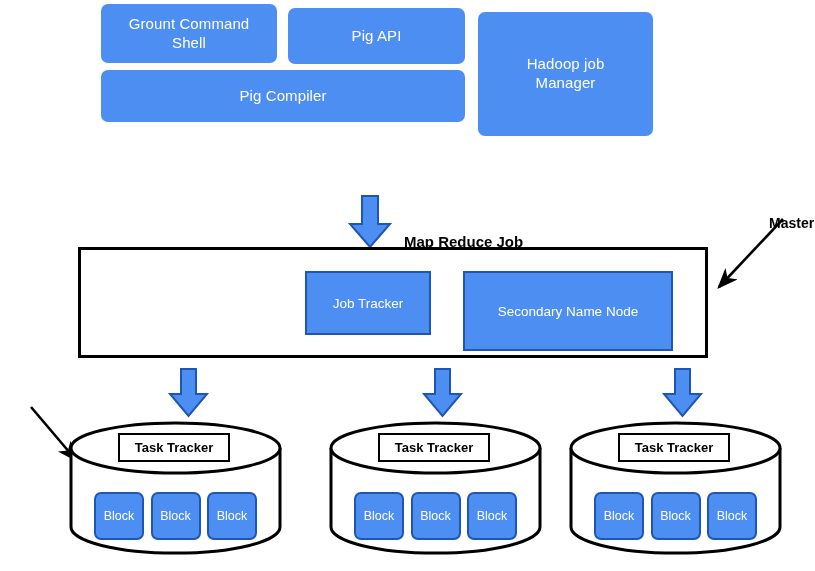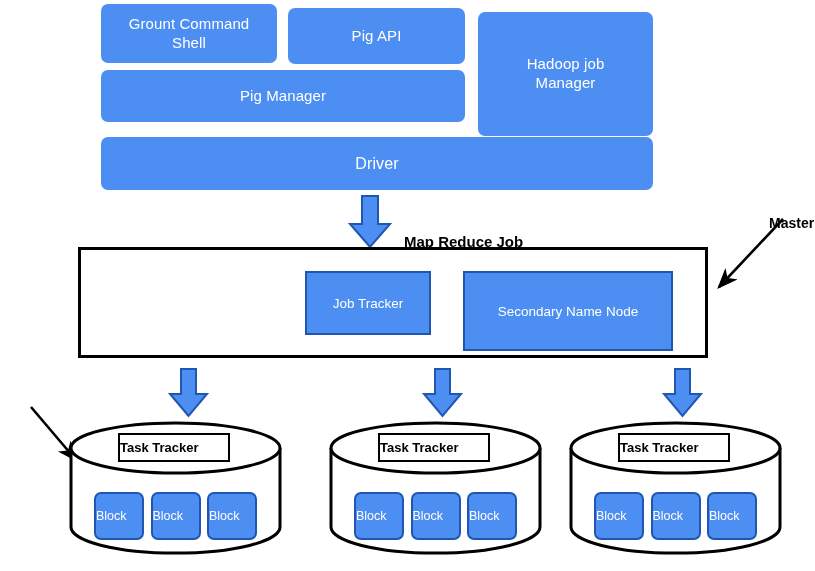--- a/index.html
+++ b/index.html
@@ -92,20 +92,21 @@
     position: absolute;
     left: 50px;
     top: 13px;
     width: 112px;
     height: 29px;
     background: #ffffff;
     border: 2px solid #000000;
     box-sizing: border-box;
     display: flex;
     align-items: center;
+    justify-content: center;
     font-size: 13px;
     color: #000000;
     font-weight: 600;
     user-select: none;
   }
   .block-row {
     position: absolute;
     left: 26px;
     top: 72px;
     width: 163px;
@@ -116,20 +117,21 @@
   }
   .block {
     width: 50px;
     height: 48px;
     background: #4d8ef2;
     border: 2px solid #1f56b0;
     border-radius: 7px;
     box-sizing: border-box;
     display: flex;
     align-items: center;
+    justify-content: center;
     color: #ffffff;
     font-size: 12.5px;
     user-select: none;
   }
 </style>
 </head>
 <body>
 
 <div id="canvas">
 
@@ -141,26 +143,23 @@
   <div class="blue-box" style="left:288px; top:8px; width:177px; height:56px;">
     <span>Pig API</span>
   </div>
 
   <div class="blue-box" style="left:478px; top:12px; width:175px; height:124px;">
     <span>Hadoop job
 Manager</span>
   </div>
 
   <div class="blue-box" style="left:101px; top:70px; width:364px; height:52px;">
-    <span>Pig Manager</span>
-  </div>
-
-  <div class="blue-box" style="left:101px; top:137px; width:552px; height:53px; font-size:16px;">
-    <span>Driver</span>
-  </div>
+    <span>Pig Compiler</span>
+  </div>
+
 
   <svg class="arrow-svg" style="left:349px; top:196px;" width="42" height="52" viewBox="0 0 42 52">
     <polygon points="13,0 29,0 29,28 41,28 21,51 1,28 13,28" fill="#4d8ef2" stroke="#1f56b0" stroke-width="2" stroke-linejoin="miter"></polygon>
   </svg>
 
   <div class="label" style="left:404px; top:215px; font-size:15px;">
     <span>Map Reduce Job</span>
   </div>
 
   <div class="label" style="left:769px; top:198px;">

